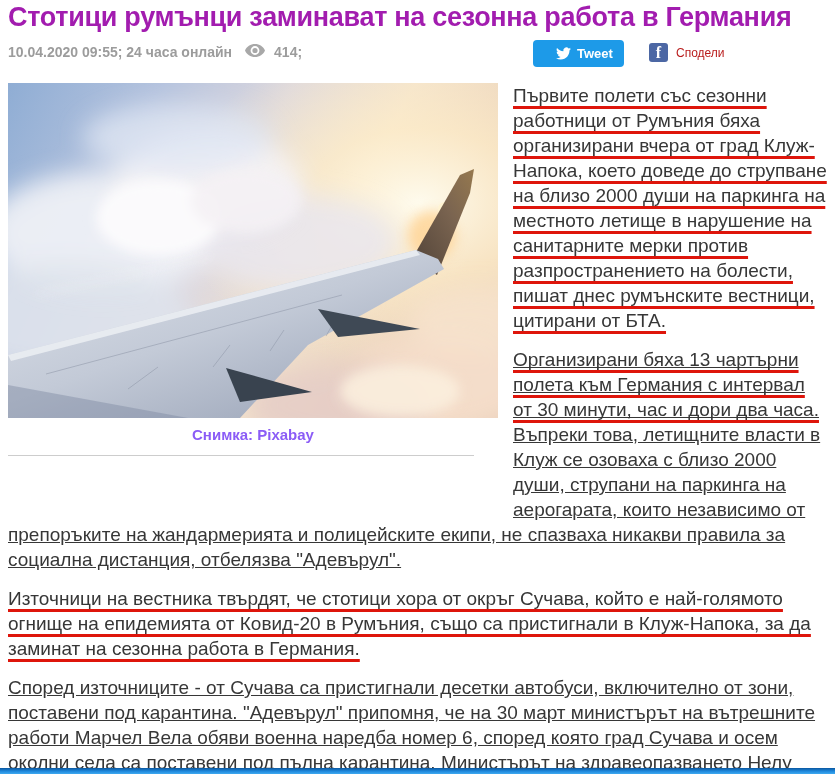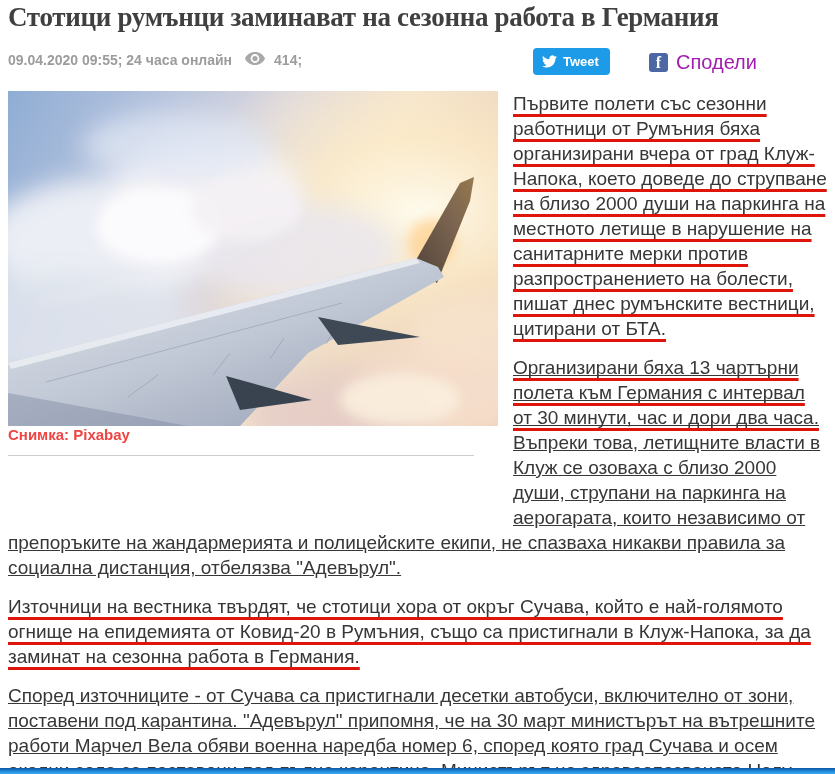--- a/index.html
+++ b/index.html
@@ -7,60 +7,59 @@
   body {
     width:835px; height:774px; overflow:hidden; position:relative;
     background:#ffffff;
     font-family:"Liberation Sans", sans-serif;
   }
   .page { padding:0 8px; position:relative; }
 
   
   .headline {
     font-size:27px; line-height:31px; font-weight:bold;
-    color:#404040; letter-spacing:-0.3px;
-    margin:2px 0 13px 0;
-    font-family:Liberation Serif, serif;
+    color:#a21caf; letter-spacing:-0.3px;
+    margin:2px 0 5px 0;
   }
 
   
   .meta-row { position:relative; height:40px; }
   .meta-left {
     display:inline-flex; align-items:center; gap:9px;
     padding-top:6px;
     color:#9c9c9c; font-size:14px; font-weight:bold;
   }
   .eye-icon { display:inline-block; margin-left:4px; }
 
   .tweet-btn {
     position:absolute; left:525px; top:2px;
     display:inline-flex; align-items:center; gap:6px;
     background:#1d9ae8; color:#fff;
     font-size:13px; font-weight:bold;
-    padding:6px 11px 6px 9px; border:none; border-radius:4px;
+    padding:6px 11px 6px 23px; border:none; border-radius:4px;
     cursor:pointer; font-family:"Liberation Sans",sans-serif;
   }
   .fb-share {
     position:absolute; left:641px; top:5px;
     display:inline-flex; align-items:center; gap:8px; cursor:pointer;
   }
   .fb-icon {
     width:19px; height:19px; border-radius:3px;
     background:#4c67a4; color:#ffffff;
     font-family:"Liberation Serif", serif;
     font-weight:bold; font-size:16px; line-height:19px;
     text-align:center; overflow:hidden;
   }
-  .fb-label { color:#a21caf; font-size:20px; }
+  .fb-label { color:#b91c1c; font-size:12px; }
 
   
   .photo-block { float:left; width:490px; margin-right:15px; padding-bottom:55px; }
   .photo { width:490px; height:335px; display:block; }
   .photo svg { display:block; }
-  .caption { margin-top:0; font-size:15px; font-weight:bold; color:#ef4444; }
+  .caption { margin-top:8px; font-size:15px; font-weight:bold; color:#8b5cf6;text-align:center; }
   .photo-hr { margin:12px 0 0 0; border:none; border-top:1px solid #cdcdcd; width:466px; }
 
   
   .para {
     font-size:19px; line-height:25px; color:#373737;
     margin:0 0 14px 0;
     text-decoration:underline;
   }
   .para.first { margin-top:5px; }
   .redline {
@@ -78,21 +77,21 @@
 </style>
 </head>
 <body>
 
 <div class="page">
 
   <h1 class="headline">Стотици румънци заминават на сезонна работа в Германия</h1>
 
   <div class="meta-row">
     <div class="meta-left">
-      <span>09.04.2020 09:55; 24 часа онлайн</span>
+      <span>10.04.2020 09:55; 24 часа онлайн</span>
       <span class="eye-icon">
         <svg width="20" height="13" viewBox="0 0 20 13">
           <path d="M10 0C5.5 0 1.7 2.6 0 6.5 1.7 10.4 5.5 13 10 13s8.3-2.6 10-6.5C18.3 2.6 14.5 0 10 0zm0 10.9a4.4 4.4 0 1 1 0-8.8 4.4 4.4 0 0 1 0 8.8zm0-7a2.6 2.6 0 1 0 0 5.2 2.6 2.6 0 0 0 0-5.2z" fill="#a8a8a8"></path>
         </svg>
       </span>
       <span>414;</span>
     </div>
 
     <button class="tweet-btn">
       <span style="display:inline-flex;">

